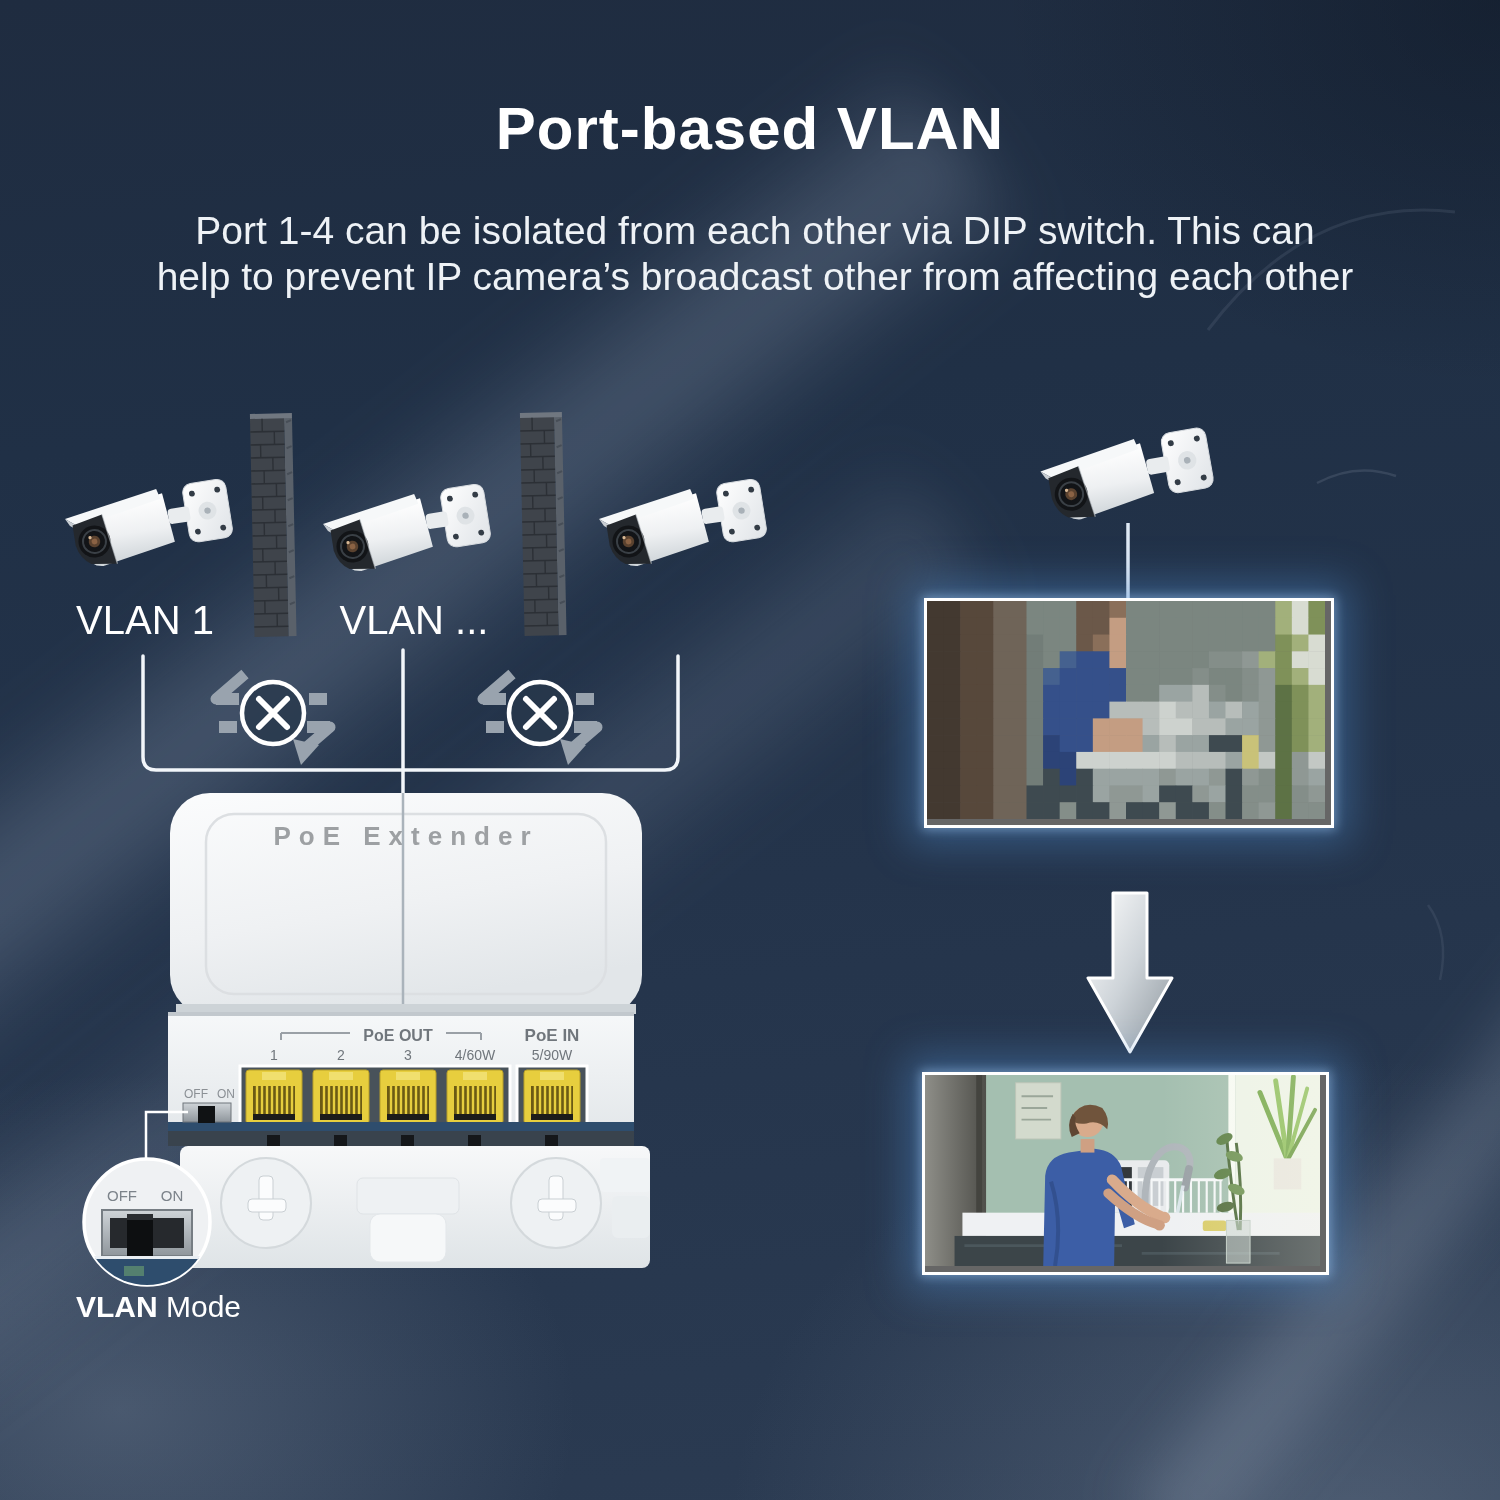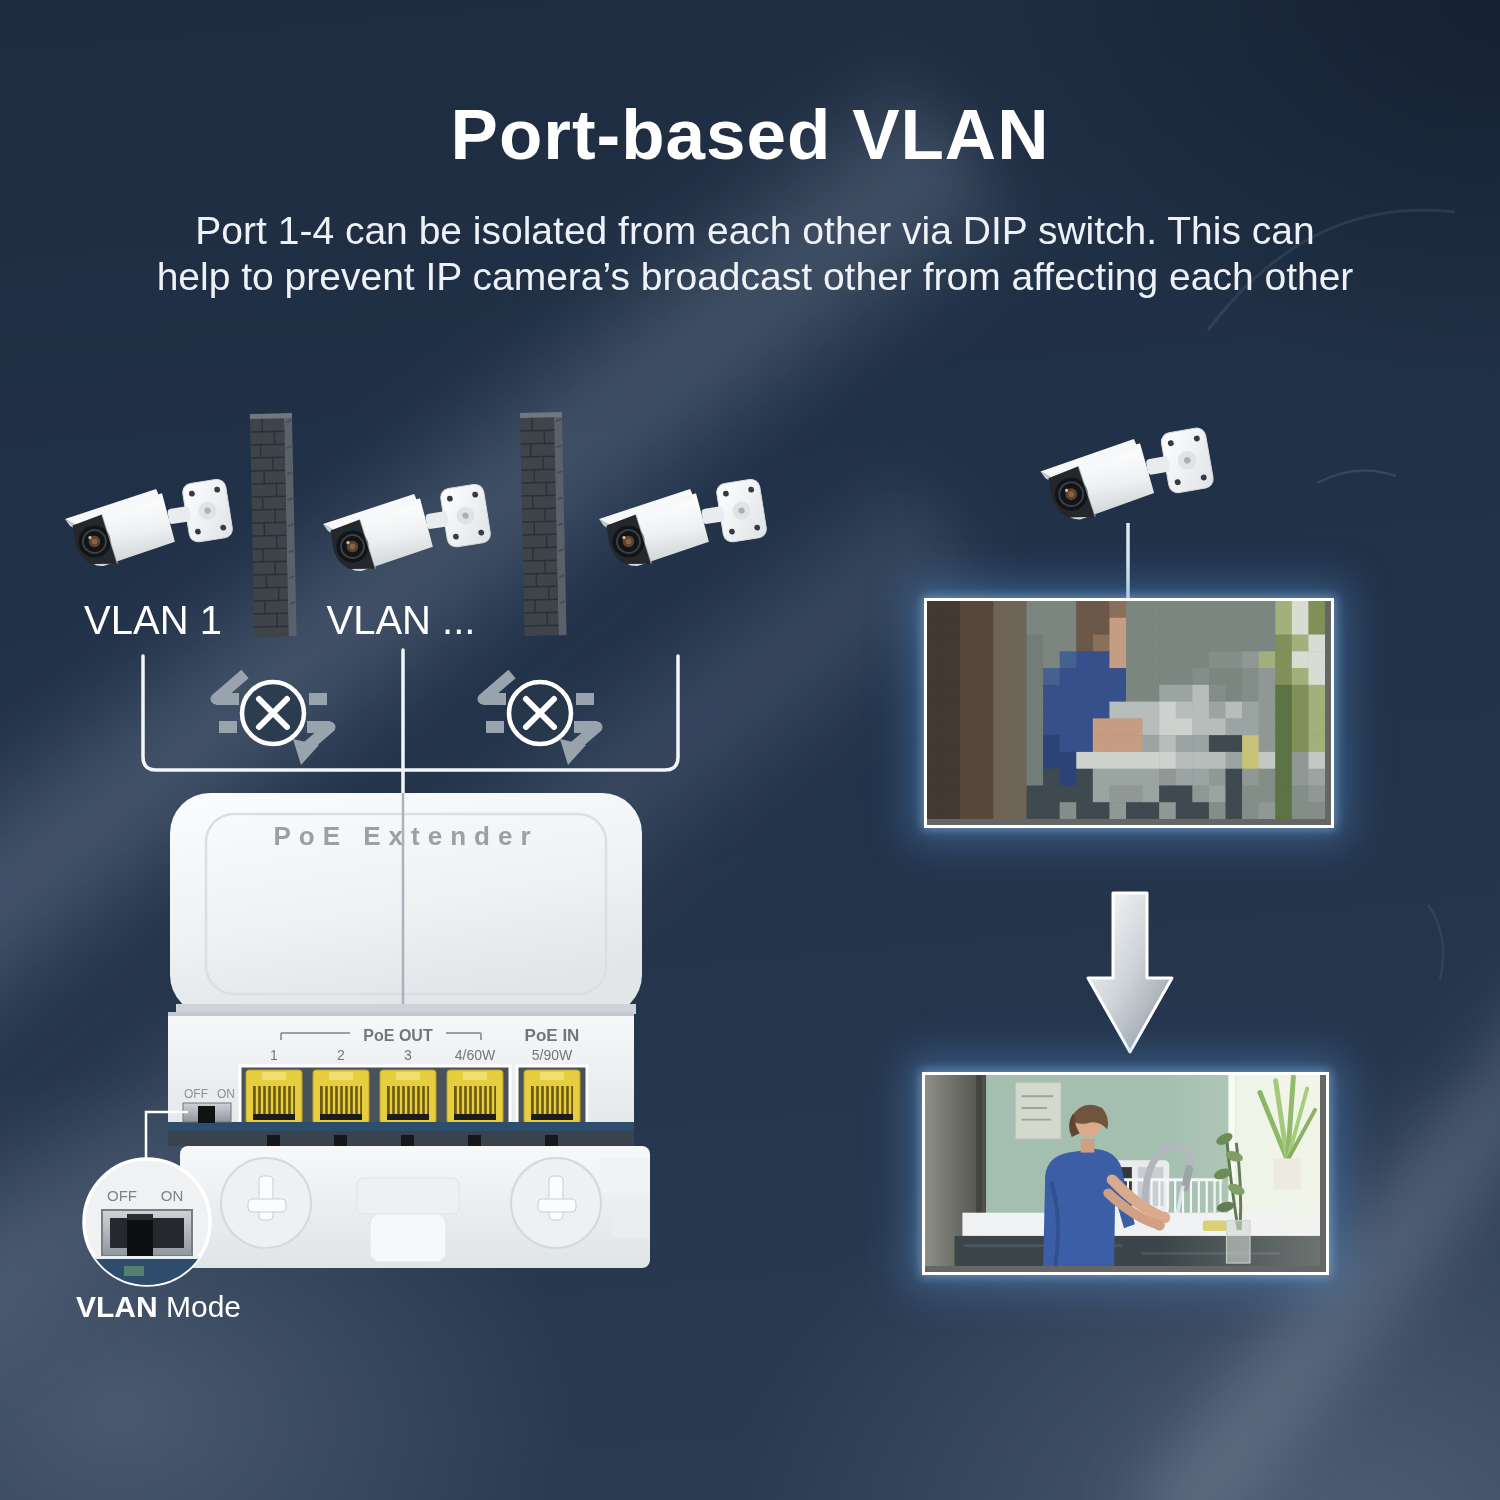--- a/index.html
+++ b/index.html
@@ -14,21 +14,21 @@
       linear-gradient(175deg,#1f2c40 0%, #203046 28%, #24344b 58%, #2b3b52 100%);}
   .beam{position:absolute;filter:blur(30px);pointer-events:none;}
   .beam1{left:-380px;top:480px;width:1500px;height:250px;transform:rotate(-38deg);
     background:linear-gradient(rgba(152,167,190,0), rgba(152,167,190,.30), rgba(152,167,190,0));}
   .beam2{left:-260px;top:840px;width:1350px;height:210px;transform:rotate(-38deg);
     background:linear-gradient(rgba(152,167,190,0), rgba(152,167,190,.20), rgba(152,167,190,0));}
   .beam3{left:1000px;top:1120px;width:860px;height:150px;transform:rotate(-52deg);filter:blur(24px);
     background:linear-gradient(rgba(175,187,205,0), rgba(175,187,205,.26), rgba(175,187,205,0));}
   
   .title{position:absolute;left:0;right:0;top:94px;text-align:center;color:#ffffff;
-         font-size:71px;font-weight:700;letter-spacing:1px;}
+         font-size:60px;font-weight:700;letter-spacing:1px;}
   .subtitle{position:absolute;left:0;right:0;top:208px;text-align:center;color:#eef2f6;
             font-size:39px;line-height:1.18;font-weight:400;padding-left:10px;}
   .vlan-label{position:absolute;top:598px;width:240px;text-align:center;color:#ffffff;
               font-size:40px;font-weight:400;}
   .vlan-mode{position:absolute;left:76px;top:1290px;color:#ffffff;font-size:30px;}
   .vlan-mode .b{font-weight:700;}
   .vlan-mode .r{font-weight:500;}
   
   .scene{position:absolute;left:0;top:0;width:1500px;height:1500px;}
   
@@ -617,18 +617,18 @@
         </linearGradient>
       </defs>
     </svg>
   </div>
 
   <div class="title">Port-based VLAN</div>
   <div class="subtitle">
     <div>Port 1-4 can be isolated from each other via DIP switch. This can</div>
     <div>help to prevent IP camera’s broadcast other from affecting each other</div>
   </div>
-  <div class="vlan-label" style="left:33px">VLAN 1</div>
-  <div class="vlan-label" style="left:281px">VLAN ...</div>
+  <div class="vlan-label" style="left:25px">VLAN 1</div>
+  <div class="vlan-label" style="left:294px">VLAN ...</div>
   <div class="vlan-mode">
     <span class="b">VLAN</span><span class="r"> Mode</span>
   </div>
 </div>
 
 </body></html>

